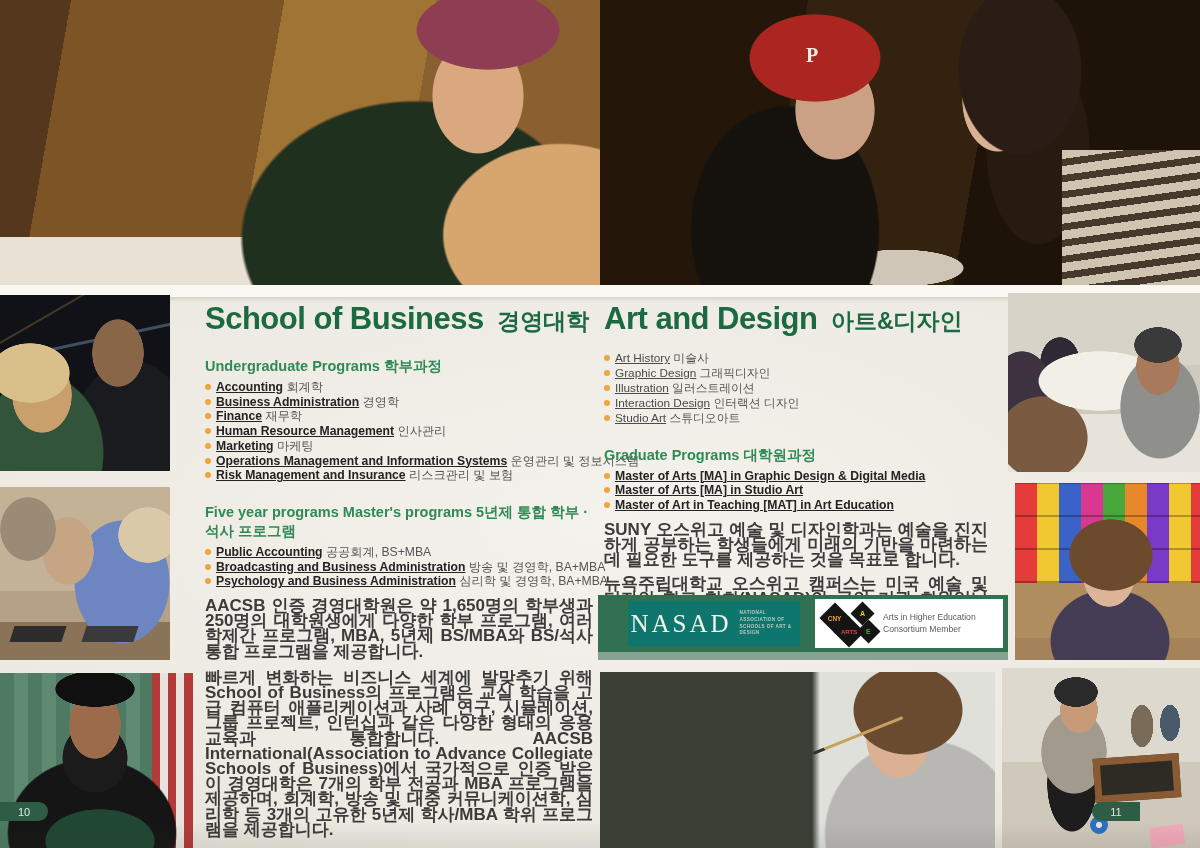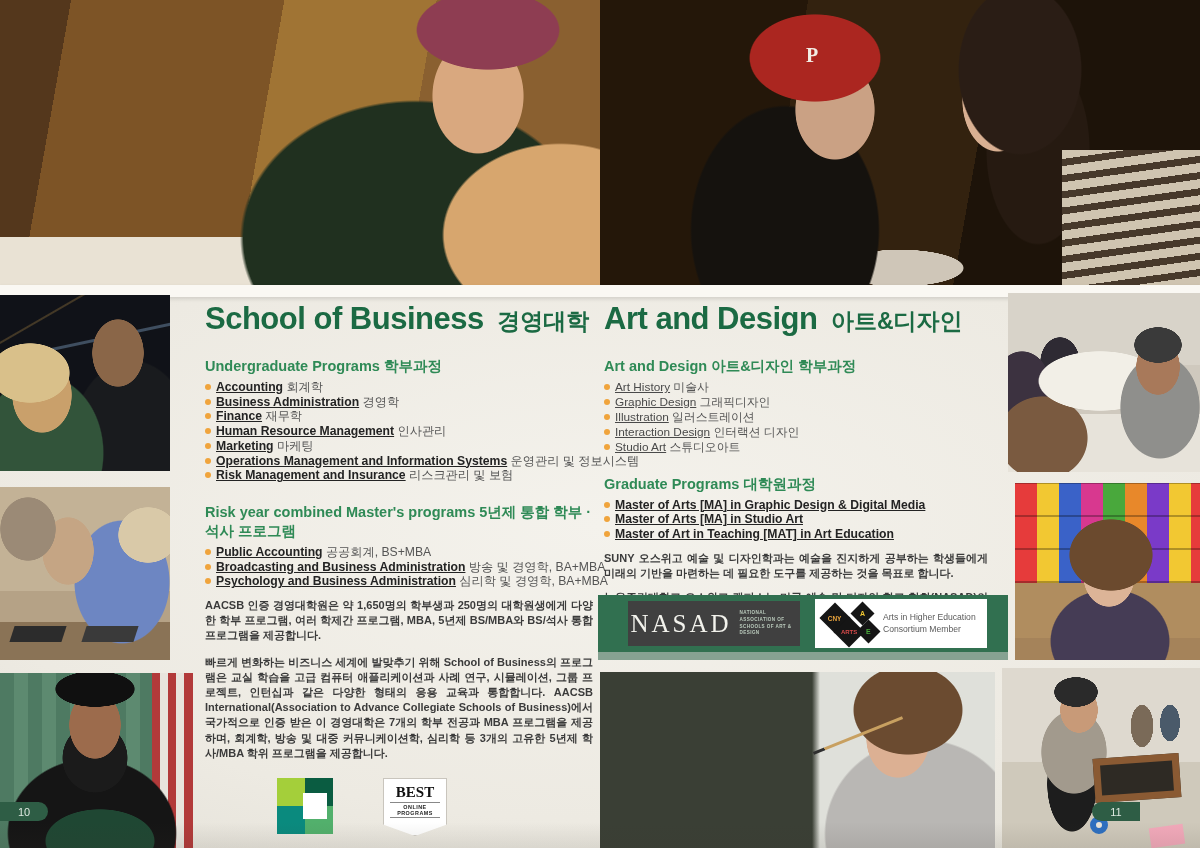--- a/index.html
+++ b/index.html
@@ -129,21 +129,21 @@
   .title-en { font-size:31px; font-weight:bold; color:#1b6a43; letter-spacing:-0.5px; }
   .title-ko { font-size:23px; font-weight:bold; color:#1b6a43; margin-left:9px; }
   .subhead { font-size:14.5px; font-weight:bold; color:#2f8a56; margin:20px 0 4px; }
   ul.bullets { list-style:none; margin:0 0 6px 0; }
   ul.bullets li { font-size:12.2px; line-height:14.7px; color:#555; white-space:nowrap; }
   .dot { display:inline-block; width:6px; height:6px; border-radius:50%; background:#f0a43c;
          margin-right:5px; vertical-align:1px; }
   ul.bullets .en { font-weight:bold; color:#232323;text-decoration:underline; }
   #art-col ul.u-list li { font-size:11.8px; line-height:14.9px; }
   #art-col ul.u-list .en { font-weight:normal; color:#4a4a4a; }
-  .para { font-size:11px; font-weight:bold; line-height:15.2px; color:#3b3b3b;
+  .para { font-size:17px; font-weight:bold; line-height:15.2px; color:#3b3b3b;
           text-align:justify; margin:9px 0 0; }
   #biz-col .para + .para { margin-top:11px; }
   #biz-col .subhead.last { margin-top:14px; }
 
   
   .logo-row { display:flex; align-items:flex-start; gap:46px; margin-top:17px; padding-left:68px; }
   .aacsb { width:64px; text-align:center; }
   .aacsb-sq { position:relative; width:56px; height:56px; margin:0 auto 3px;
       display:grid; grid-template-columns:1fr 1fr; grid-template-rows:1fr 1fr; }
   .aacsb-sq i { display:block; }
@@ -153,26 +153,26 @@
   .usnews { width:64px; background:#fff; border:1px solid #c9c5bd; text-align:center;
       clip-path:polygon(0 0,100% 0,100% 80%,50% 100%,0 80%); padding:5px 0 14px; position:relative; }
   .usnews .best { font-family:"Liberation Serif", serif; font-weight:bold; font-size:15px; color:#111; }
   .usnews .online { font-size:5.4px; font-weight:bold; color:#222; letter-spacing:.5px;
       border-top:1px solid #888; border-bottom:1px solid #888; margin:1px 6px 3px; padding:1px 0; }
 
   
   .nasad-band { position:absolute; left:598px; top:595px; width:410px; height:57px;
       background:#317050; display:flex; align-items:center; }
   .nasad-band-sub { position:absolute; left:598px; top:652px; width:410px; height:8px; background:#86a292; }
-  .nasad-box { margin-left:30px; width:172px; height:45px; background:#404040;
+  .nasad-box { margin-left:30px; width:172px; height:45px; background:#0f766e;
       display:flex; align-items:center; justify-content:center; gap:8px; }
   .nasad-name { font-family:"Liberation Serif", serif; font-size:25px; color:#f2f2ec; letter-spacing:3px; }
   .nasad-sub { width:58px; font-size:4.6px; font-weight:bold; color:#b9c9bb; letter-spacing:.4px;
       text-transform:uppercase; line-height:1.5; }
-  .cny-box { margin-left:15px; width:172px; height:49px; background:#fff;
+  .cny-box { margin-left:15px; width:188px; height:49px; background:#fff;
       display:flex; align-items:center; padding:0 5px; gap:5px; }
   .diamonds { position:relative; width:58px; height:46px; flex:none; }
   .dia { position:absolute; background:#151515; transform:rotate(45deg);
       display:flex; align-items:center; justify-content:center; }
   .dia span { transform:rotate(-45deg); font-weight:bold; }
   .dia.d1 { left:4px; top:6px; width:22px; height:22px; } .dia.d1 span { font-size:6.5px; color:#e8a33c; }
   .dia.d2 { left:18px; top:20px; width:22px; height:22px; } .dia.d2 span { font-size:6px; color:#d84a4a; }
   .dia.d3 { left:34px; top:4px; width:17px; height:17px; } .dia.d3 span { font-size:7px; color:#f2c832; }
   .dia.d4 { left:40px; top:22px; width:17px; height:17px; } .dia.d4 span { font-size:7px; color:#49a83c; }
   .cny-text { font-size:8.6px; color:#5a5a5a; line-height:1.3; }
@@ -229,21 +229,21 @@
 
         <li><span class="dot"></span><span class="en">Human Resource Management</span> <span class="ko">인사관리</span></li>
 
         <li><span class="dot"></span><span class="en">Marketing</span> <span class="ko">마케팅</span></li>
 
         <li><span class="dot"></span><span class="en">Operations Management and Information Systems</span> <span class="ko">운영관리 및 정보시스템</span></li>
 
         <li><span class="dot"></span><span class="en">Risk Management and Insurance</span> <span class="ko">리스크관리 및 보험</span></li>
 
     </ul>
-    <div class="subhead">Risk year combined Master's programs 5년제 통합 학부 · 석사 프로그램</div>
+    <div class="subhead">Five year programs Master's programs 5년제 통합 학부 · 석사 프로그램</div>
     <ul class="bullets">
 
         <li><span class="dot"></span><span class="en">Public Accounting</span> <span class="ko">공공회계, BS+MBA</span></li>
 
         <li><span class="dot"></span><span class="en">Broadcasting and Business Administration</span> <span class="ko">방송 및 경영학, BA+MBA</span></li>
 
         <li><span class="dot"></span><span class="en">Psychology and Business Administration</span> <span class="ko">심리학 및 경영학, BA+MBA</span></li>
 
     </ul>
     <p class="para">AACSB 인증 경영대학원은 약 1,650명의 학부생과 250명의 대학원생에게 다양한 학부 프로그램, 여러 학제간 프로그램, MBA, 5년제 BS/MBA와 BS/석사 통합 프로그램을 제공합니다.</p>
@@ -264,21 +264,20 @@
 
       </div>
     </div>
   </div>
 
   <div class="col" id="art-col">
     <div class="title-row">
       <span class="title-en">Art and Design</span>
       <span class="title-ko">아트&amp;디자인</span>
     </div>
-    <div class="subhead">Art and Design 아트&amp;디자인 학부과정</div>
     <ul class="bullets u-list">
 
         <li><span class="dot"></span><span class="en">Art History</span> <span class="ko">미술사</span></li>
 
         <li><span class="dot"></span><span class="en">Graphic Design</span> <span class="ko">그래픽디자인</span></li>
 
         <li><span class="dot"></span><span class="en">Illustration</span> <span class="ko">일러스트레이션</span></li>
 
         <li><span class="dot"></span><span class="en">Interaction Design</span> <span class="ko">인터랙션 디자인</span></li>
 

